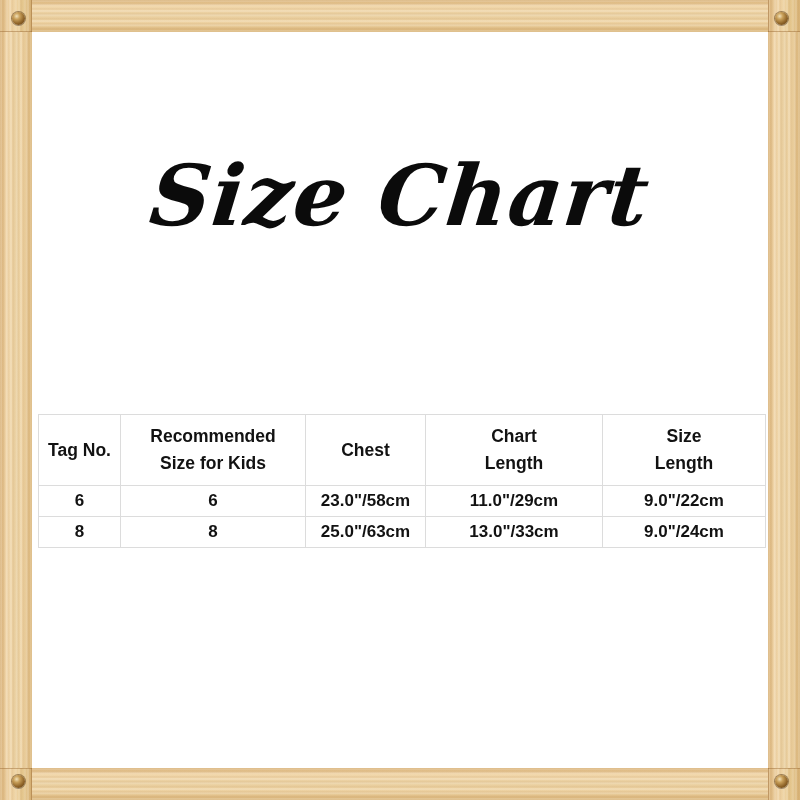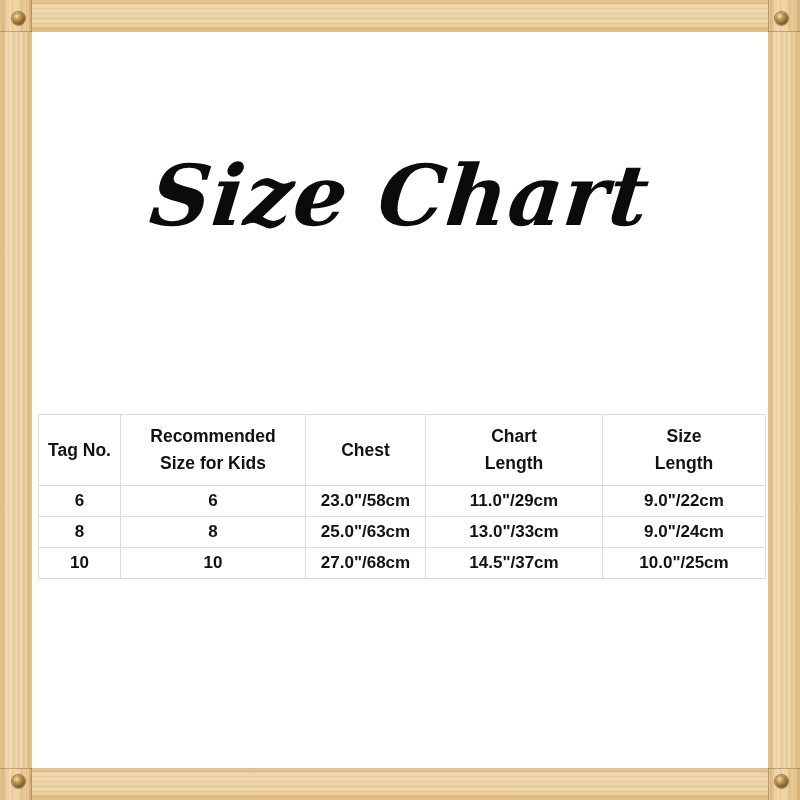--- a/index.html
+++ b/index.html
@@ -257,25 +257,18 @@
             <td>11.0"/29cm</td>
             <td>9.0"/22cm</td>
           </tr>
           <tr>
             <td>8</td>
             <td>8</td>
             <td>25.0"/63cm</td>
             <td>13.0"/33cm</td>
             <td>9.0"/24cm</td>
           </tr>
-          <tr>
-            <td>10</td>
-            <td>10</td>
-            <td>27.0"/68cm</td>
-            <td>14.5"/37cm</td>
-            <td>10.0"/25cm</td>
-          </tr>
         </tbody>
       </table>
     </div>
 
   </div>
 </div>
 
 </body></html>

